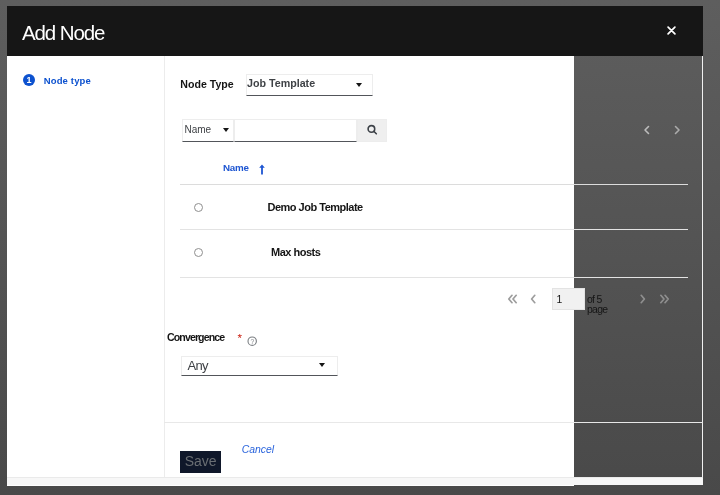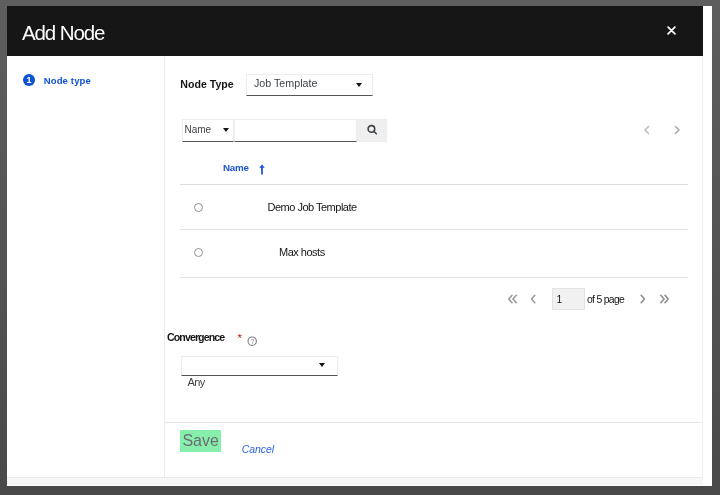--- a/index.html
+++ b/index.html
@@ -1,57 +1,57 @@
 <!DOCTYPE html>
 <html><head>
 <meta charset="utf-8">
 <style>
   * { margin:0; padding:0; box-sizing:border-box; }
   html,body { width:720px; height:495px; overflow:hidden; }
   body { font-family:"Liberation Sans", sans-serif; background:linear-gradient(#5e5e5e,#494949); position:relative; }
   .abs { position:absolute; line-height:1; }
-  .modal { left:7px; top:6px; width:705px; height:480px; background:#fff; }
+  .modal { left:7px; top:6px; width:567px; height:480px; background:#fff; }
   .hdr { left:0; top:0; width:696px; height:50px; background:#161616; }
   .title { left:15px; top:17.4px; font-size:20.5px; color:#fff; letter-spacing:-1.1px; }
   .xbtn { left:659.5px; top:20.3px; }
   .sidediv { left:157px; top:50px; width:1px; height:421px; background:#ececec; }
   .rtrack { left:695px; top:50px; width:1px; height:421px; background:#f0f0f0; }
   .btrack { left:0; top:471px; width:696px; height:7.5px; background:#f7f7f7; border-top:1px solid #eaeaea; }
   .stepc { left:15.8px; top:67.7px; width:12.6px; height:12.6px; border-radius:50%; background:#0d52cf; color:#fff; font-size:9px; font-weight:bold; text-align:center; line-height:12.6px; }
   .stept { left:36.7px; top:69.8px; font-size:9.5px; font-weight:bold; color:#0d52cf; letter-spacing:0.15px; }
 
   .lbl { font-weight:bold; color:#151515; font-size:10.6px; }
   .sel { background:#fff; border:1px solid #ededed; border-bottom:1.5px solid #52555a; }
   .seltx { font-size:10.7px; color:#3f4246; }
   .caret { position:absolute; width:0; height:0; border-left:3.8px solid transparent; border-right:3.8px solid transparent; border-top:4.4px solid #151515; }
 
   .line { background:#dcdcdc; height:1px; }
   .radio { width:9.4px; height:9.4px; border:1.1px solid #8f8f8f; border-radius:50%; background:#fff; }
-  .rowt { font-size:11px; font-weight:normal; color:#151515; letter-spacing:-0.5px;padding-left:44px; }
+  .rowt { font-size:11px; font-weight:bold; color:#151515; letter-spacing:-0.5px;padding-left:44px; }
 </style>
 </head>
 <body>
 <div class="abs modal">
 
   <div class="abs hdr"></div>
   <div class="abs title">Add Node</div>
   <svg class="abs xbtn" width="9" height="9" viewBox="0 0 9 9">
       <path d="M1.1 1.1 L7.9 7.9 M7.9 1.1 L1.1 7.9" stroke="#fff" stroke-width="1.7" stroke-linecap="round"></path>
     </svg>
 
   <div class="abs sidediv"></div>
   <div class="abs rtrack"></div>
   <div class="abs btrack"></div>
 
   <div class="abs stepc">1</div>
   <div class="abs stept">Node type</div>
 
   <div class="abs lbl" style="left:173.3px; top:72.7px;">Node Type</div>
   <div class="abs sel" style="left:239px; top:67.7px; width:127px; height:22px;"></div>
-  <div class="abs seltx" style="left:247px; top:72.4px;">Job Template</div>
+  <div class="abs seltx" style="left:240px; top:72.4px;font-weight:bold;">Job Template</div>
   <div class="caret" style="left:348.8px; top:76.6px;"></div>
 
   <div class="abs sel" style="left:175px; top:113px; width:52.4px; height:22.7px;"></div>
   <div class="abs seltx" style="left:177.5px; top:119.2px; font-size:10px;">Name</div>
   <div class="caret" style="left:215.8px; top:121.9px; border-left-width:3.3px; border-right-width:3.3px; border-top-width:4px;"></div>
   <div class="abs sel" style="left:227.4px; top:113px; width:122.6px; height:22.7px;"></div>
   <div class="abs" style="left:350px; top:113px; width:30px; height:22.7px; background:#efefef; border:1px solid #ededed;"></div>
   <svg class="abs" width="13" height="13" viewBox="0 0 13 13" style="left:358.5px; top:117.5px;">
       <circle cx="5.4" cy="4.9" r="3.3" fill="none" stroke="#3c4147" stroke-width="1.6"></circle>
       <path d="M7.8 7.3 L10.3 9.8" stroke="#3c4147" stroke-width="1.6" stroke-linecap="round"></path>
@@ -68,21 +68,21 @@
   <svg class="abs" width="8" height="11" viewBox="0 0 8 11" style="left:250.5px; top:158px;">
       <path d="M4 0.5 L6.8 3.8 L4.9 3.8 L4.9 10.5 L3.1 10.5 L3.1 3.8 L1.2 3.8 Z" fill="#1e56d2"></path>
     </svg>
   <div class="abs line" style="left:172.5px; top:178.3px; width:508px;"></div>
 
   <div class="abs radio" style="left:187px; top:196.8px;"></div>
   <div class="abs rowt" style="left:216.5px; top:196.3px;">Demo Job Template</div>
   <div class="abs line" style="left:172.5px; top:223px; width:508px; background:#e3e3e3;"></div>
 
   <div class="abs radio" style="left:187px; top:242.1px;"></div>
-  <div class="abs rowt" style="left:228px; top:241.4px;">Max hosts</div>
+  <div class="abs rowt" style="left:220px; top:241.4px;">Max hosts</div>
   <div class="abs line" style="left:172.5px; top:271.2px; width:508px; background:#e3e3e3;"></div>
 
   <svg class="abs" width="11" height="10" viewBox="0 0 11 10" style="left:499.5px; top:287.6px;">
       <path d="M5 1.3 L1.8 5 L5 8.7 M9.2 1.3 L6 5 L9.2 8.7" fill="none" stroke="#9d9d9d" stroke-width="1.7" stroke-linecap="round" stroke-linejoin="round"></path>
     </svg>
   <svg class="abs" width="7" height="10" viewBox="0 0 7 10" style="left:522.5px; top:287.6px;">
       <path d="M4.8 1.3 L1.6 5 L4.8 8.7" fill="none" stroke="#9d9d9d" stroke-width="1.7" stroke-linecap="round" stroke-linejoin="round"></path>
     </svg>
   <div class="abs" style="left:545px; top:281.5px; width:33px; height:22.5px; background:#f1f1f1; border:1px solid #e3e3e3;"></div>
   <div class="abs" style="left:549.5px; top:288.8px; font-size:10.4px; color:#151515;">1</div>
@@ -94,19 +94,19 @@
       <path d="M1.8 1.3 L5 5 L1.8 8.7 M6 1.3 L9.2 5 L6 8.7" fill="none" stroke="#8f8f8f" stroke-width="1.7" stroke-linecap="round" stroke-linejoin="round"></path>
     </svg>
 
   <div class="abs lbl" style="left:160px; top:326.2px; letter-spacing:-0.9px;">Convergence</div>
   <div class="abs" style="left:230.5px; top:326.6px; font-size:11.5px; color:#c9190b;">*</div>
   <svg class="abs" width="11" height="11" viewBox="0 0 11 11" style="left:239.6px; top:329.9px;">
       <circle cx="5.2" cy="5.2" r="4.2" fill="none" stroke="#7a7e82" stroke-width="1.1"></circle>
       <text x="5.2" y="7.7" font-size="6.5" fill="#7a7e82" text-anchor="middle" font-family="Liberation Sans">?</text>
     </svg>
   <div class="abs sel" style="left:174px; top:349.6px; width:157.3px; height:20.4px;"></div>
-  <div class="abs seltx" style="left:180.6px; top:371px; font-size:11px; letter-spacing:-0.7px;">Any</div>
+  <div class="abs seltx" style="left:180.6px; top:353px; font-size:13px; letter-spacing:-0.7px;">Any</div>
   <div class="caret" style="left:311.7px; top:357.1px;"></div>
 
   <div class="abs line" style="left:157px; top:415.7px; width:539px; background:#e8e8e8;"></div>
-  <div class="abs" style="left:172.9px; top:424px; width:41.5px; height:21.7px; background:#86efac; color:#6a6e73; font-size:16px; text-align:center; line-height:21.7px;">Save</div>
+  <div class="abs" style="left:172.9px; top:445px; width:41.5px; height:21.7px; background:#0f172a; color:#6a6e73; font-size:14px; text-align:center; line-height:21.7px;">Save</div>
   <div class="abs" style="left:234.8px; top:439px; font-size:10.4px; color:#2a64dc;font-style:italic;">Cancel</div>
 </div>
 
 </body></html>

